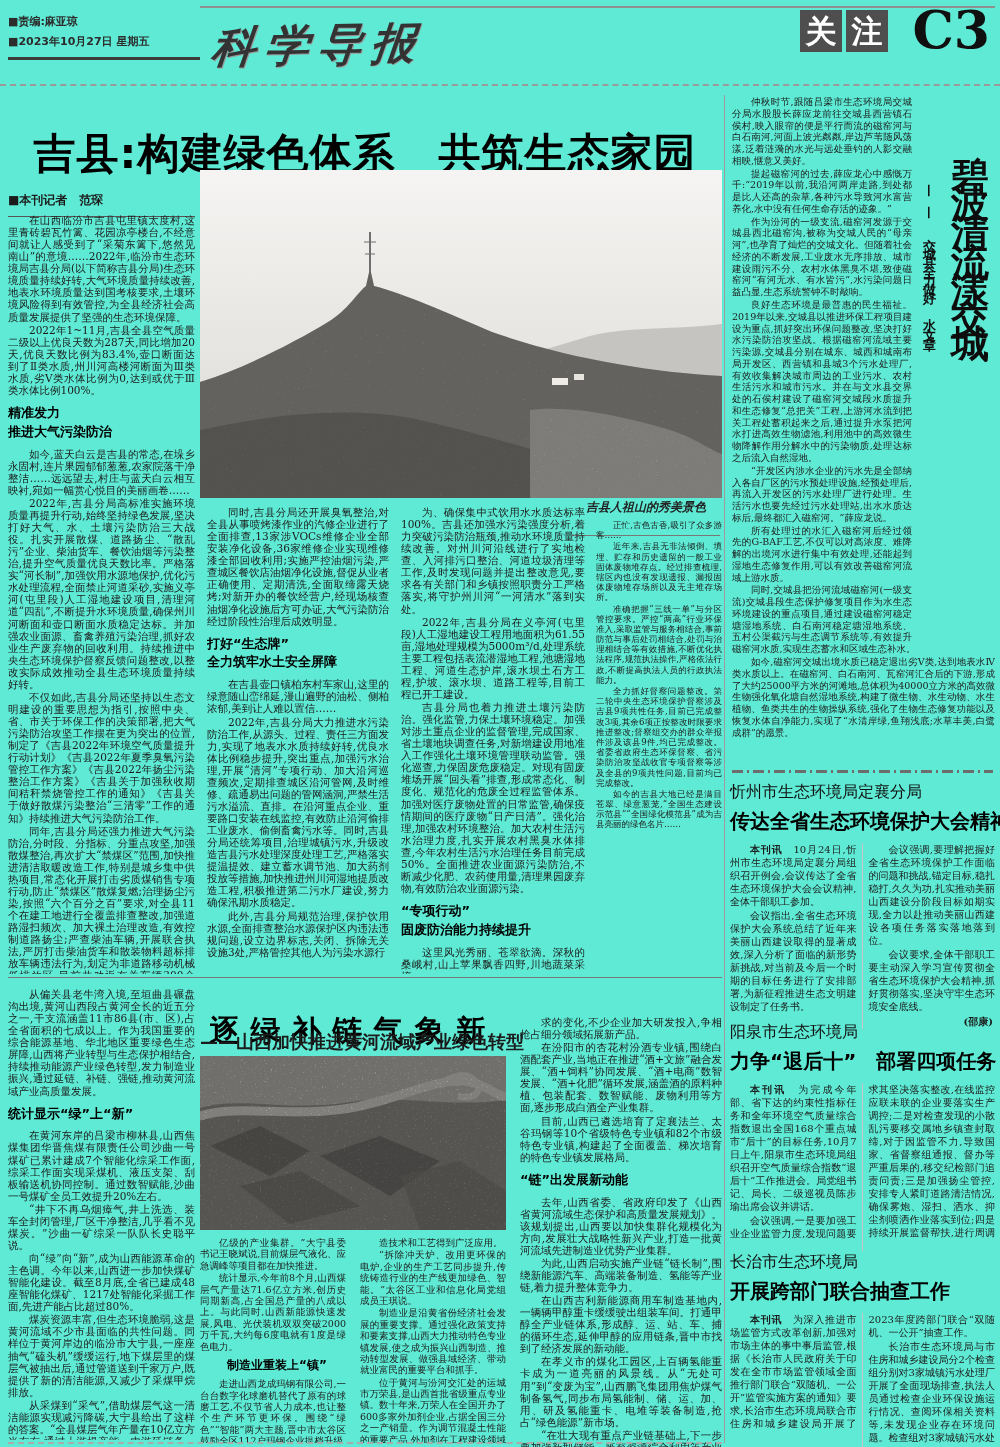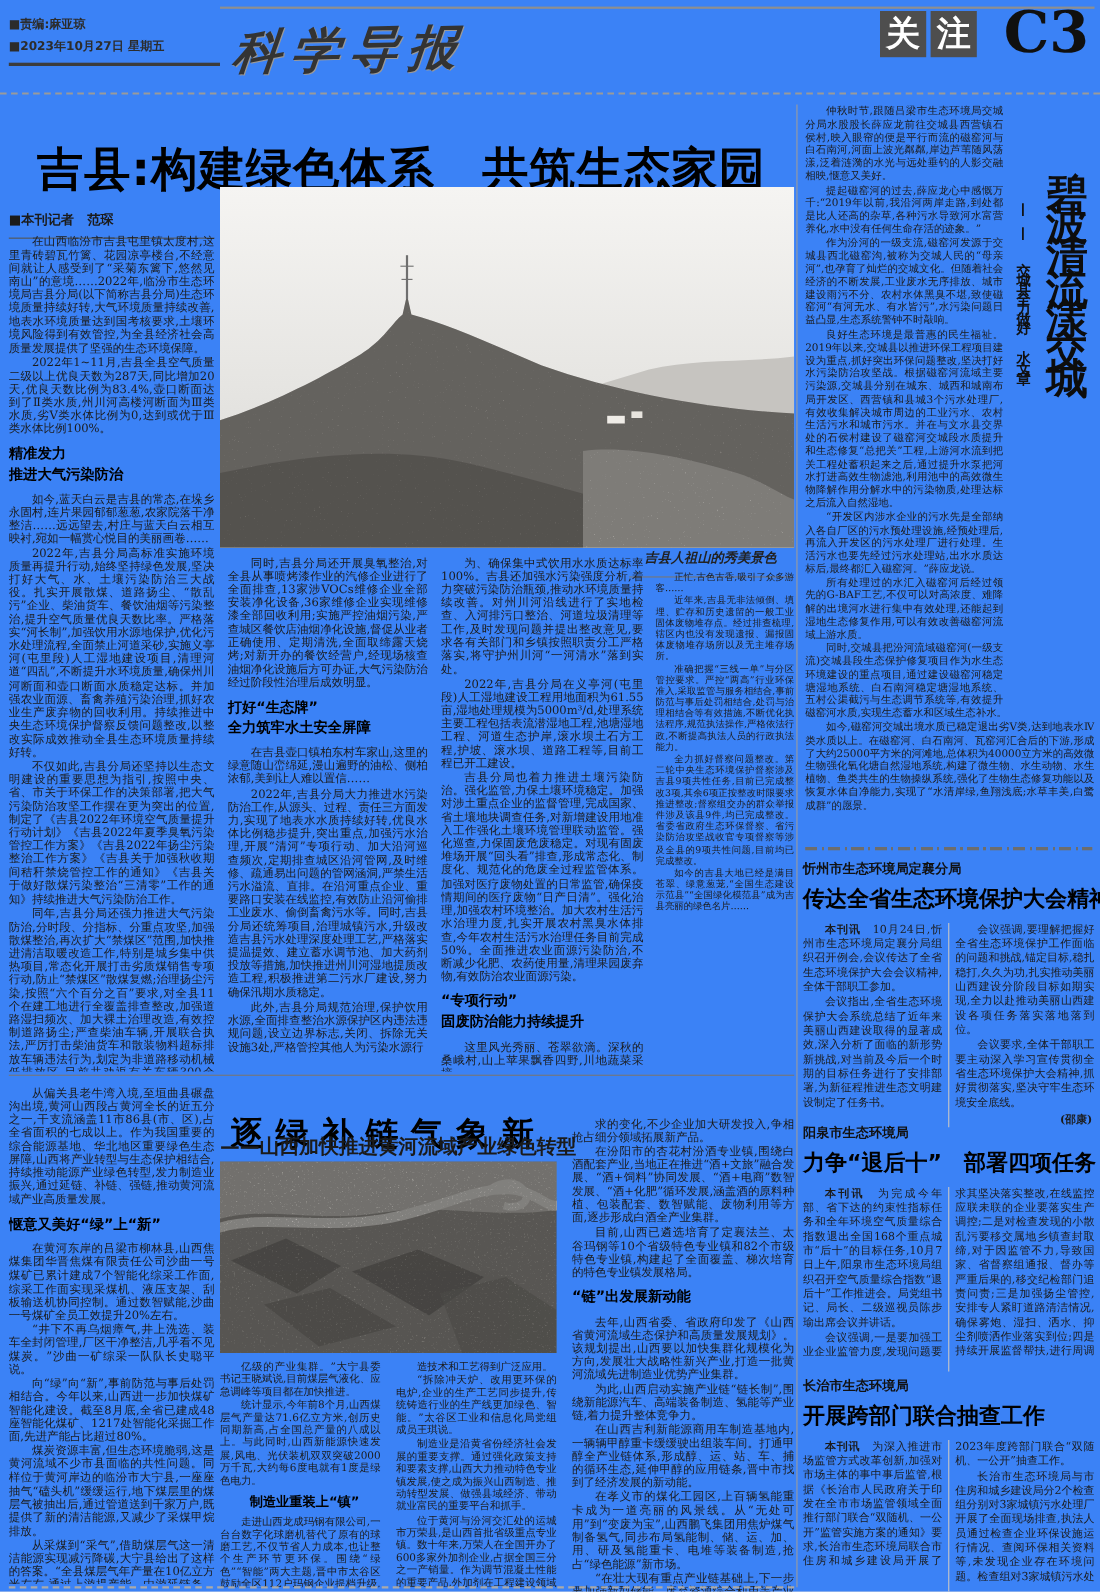--- a/index.html
+++ b/index.html
@@ -1,16 +1,16 @@
 <!DOCTYPE html>
 <html><head>
 <meta charset="utf-8">
 <style>
   html,body{margin:0;padding:0;background:#e8e7e4;}
-  .page{position:relative;width:1000px;height:1447px;background:#3b82f6;overflow:hidden;
+  .page{position:relative;width:1000px;height:1447px;background:#5eead4;overflow:hidden;
         font-family:"DejaVu Serif","Liberation Serif",serif;color:#1b1b1b;}
   .abs{position:absolute;}
   
   .top-rule{left:200px;top:6px;width:795px;border-top:2px solid #8f8f8f;height:0;}
   .ed-block{left:8px;top:12px;width:192px;font-family:"DejaVu Sans","Liberation Sans",sans-serif;
             font-weight:bold;font-size:11px;line-height:1.8;color:#2c2c2c;
             border-bottom:3px solid #3c3c3c;padding-bottom:5px;}
   .masthead{left:212px;top:16px;font-size:44px;font-weight:bold;font-style:italic;
             letter-spacing:9px;color:#333;transform:skewX(-7deg) rotate(-1.2deg);
             text-shadow:1px 1px 0 #999;}
@@ -27,21 +27,21 @@
   .col{overflow:hidden;}
   
   .main-headline{left:10px;top:98px;width:710px;text-align:center;white-space:nowrap;
        font-family:"DejaVu Sans","Liberation Sans",sans-serif;font-weight:900;
        font-size:42px;letter-spacing:1px;color:#000;}
   .byline{left:8px;top:192px;width:187px;font-family:"DejaVu Sans","Liberation Sans",sans-serif;
        font-weight:bold;font-size:12px;border-bottom:1.5px solid #555;padding-bottom:7px;}
   .photo1{left:200px;top:170px;width:522px;height:328px;}
   .photo1 svg,.photo2 svg{display:block;width:100%;height:100%;}
   .cap1{left:572px;top:499px;width:148px;font-size:12px;font-style:italic;font-weight:bold;
-        text-align:center;color:#222;border-bottom:1px solid #777;padding-bottom:8px;}
+        text-align:center;color:#222;border-bottom:1px solid #777;padding-bottom:19px;}
   .c1{left:8px;top:214px;width:187px;height:760px;}
   .c2{left:207px;top:506px;width:182px;height:468px;}
   .c3{left:401px;top:506px;width:184px;height:468px;}
   .c4{left:596px;top:520px;width:126px;height:455px;}
   .c4 .para{font-size:8.5px;line-height:1.2;}
   
   .feature-rule{left:8px;top:977px;width:714px;border-top:1px solid #777;height:0;}
   .f-c1{left:8px;top:988px;width:187px;height:452px;}
   .f-headline{left:200px;top:986px;width:306px;text-align:center;white-space:nowrap;
        font-family:"DejaVu Sans","Liberation Sans",sans-serif;font-weight:900;
@@ -60,22 +60,22 @@
   .jc{left:732px;top:96px;width:263px;height:666px;overflow:hidden;}
   .jc .para{font-size:9.5px;line-height:1.24;}
   .v-box{float:right;writing-mode:vertical-rl;height:500px;margin:30px 0 6px 8px;}
   .v-main{font-family:"DejaVu Serif","Liberation Serif",serif;font-weight:bold;
           font-size:38px;letter-spacing:28px;color:#0d0d0d;margin-left:6px;}
   .v-sub{font-family:"DejaVu Sans","Liberation Sans",sans-serif;font-weight:bold;
          font-size:13px;letter-spacing:9px;padding-top:58px;color:#111;}
   .divider1{left:732px;top:770px;width:261px;height:3px;
      background:repeating-linear-gradient(90deg,#6d6d6d 0 11px,transparent 11px 15px,#6d6d6d 15px 17px,transparent 17px 21px);}
   .brief{width:265px;}
-  .kicker{font-family:"DejaVu Sans","Liberation Sans",sans-serif;font-weight:bold;
-          font-size:12px;margin:0 0 5px 0;color:#111;}
+  .kicker{font-family:"DejaVu Sans","Liberation Sans",sans-serif;font-weight:normal;
+          font-size:16px;margin:0 0 5px 0;color:#111;}
   .sub-headline{font-family:"DejaVu Sans","Liberation Sans",sans-serif;font-weight:900;
           font-size:20px;white-space:nowrap;margin:0 0 8px 0;color:#000;}
   .two-col{column-count:2;column-gap:12px;column-rule:1px solid #c6c6c6;overflow:hidden;}
   .two-col .para{font-size:10px;line-height:1.3;}
   .two-col .sign{font-size:10px;}
   .xz{left:730px;top:782px;}
   .xz .two-col{height:186px;}
   .yq{left:730px;top:1022px;}
   .yq .two-col{height:168px;}
   .cz{left:730px;top:1252px;}
@@ -170,25 +170,25 @@
       <p class="para">近年来,吉县无非法倾倒、填埋、贮存和历史遗留的一般工业固体废物堆存点。经过排查梳理,辖区内也没有发现遗报、漏报固体废物堆存场所以及无主堆存场所。</p>
       <p class="para">准确把握“三线一单”与分区管控要求。严控“两高”行业环保准入,采取监管与服务相结合,事前防范与事后处罚相结合,处罚与治理相结合等有效措施,不断优化执法程序,规范执法操作,严格依法行政,不断提高执法人员的行政执法能力。</p>
       <p class="para">全力抓好督察问题整改。第二轮中央生态环境保护督察涉及吉县9项共性任务,目前已完成整改3项,其余6项正按整改时限要求推进整改;督察组交办的群众举报件涉及该县9件,均已完成整改。省委省政府生态环保督察、省污染防治攻坚战收官专项督察等涉及全县的9项共性问题,目前均已完成整改。</p>
       <p class="para">如今的吉县大地已经是满目苍翠、绿意葱茏,“全国生态建设示范县”“全国绿化模范县”成为吉县亮丽的绿色名片……</p>
     </div>
 
   <div class="abs feature-rule"></div>
   <div class="abs col f-c1">
       <p class="para">从偏关县老牛湾入境,至垣曲县碾盘沟出境,黄河山西段占黄河全长的近五分之一,干支流涵盖11市86县(市、区),占全省面积的七成以上。作为我国重要的综合能源基地、华北地区重要绿色生态屏障,山西将产业转型与生态保护相结合,持续推动能源产业绿色转型,发力制造业振兴,通过延链、补链、强链,推动黄河流域产业高质量发展。</p>
       <div class="sec-head">
-        <div>惬意又美好“绿”上“新”</div>
+        <div>统计显示“绿”上“新”</div>
       </div>
       <p class="para">在黄河东岸的吕梁市柳林县,山西焦煤集团华晋焦煤有限责任公司沙曲一号煤矿已累计建成7个智能化综采工作面,综采工作面实现采煤机、液压支架、刮板输送机协同控制。通过数智赋能,沙曲一号煤矿全员工效提升20%左右。</p>
       <p class="para">“井下不再乌烟瘴气,井上洗选、装车全封闭管理,厂区干净整洁,几乎看不见煤炭。”沙曲一矿综采一队队长史聪平说。</p>
-      <p class="para">向“绿”向“新”,事前防范与事后处罚相结合。今年以来,山西进一步加快煤矿智能化建设。截至8月底,全省已建成48座智能化煤矿、1217处智能化采掘工作面,先进产能占比超过80%。</p>
+      <p class="para">向“绿”向“新”,成为山西能源革命的主色调。今年以来,山西进一步加快煤矿智能化建设。截至8月底,全省已建成48座智能化煤矿、1217处智能化采掘工作面,先进产能占比超过80%。</p>
       <p class="para">煤炭资源丰富,但生态环境脆弱,这是黄河流域不少市县面临的共性问题。同样位于黄河岸边的临汾市大宁县,一座座抽气“磕头机”缓缓运行,地下煤层里的煤层气被抽出后,通过管道送到千家万户,既提供了新的清洁能源,又减少了采煤甲烷排放。</p>
       <p class="para">从采煤到“采气”,借助煤层气这一清洁能源实现减污降碳,大宁县给出了这样的答案。“全县煤层气年产量在10亿立方米左右,通过上游提产能、中游延链条、下游促消纳,引进一批煤层气综合开发利用项目,用3-5年时间有望打造一个百</p>
     </div>
   <h2 class="abs f-headline">逐绿补链气象新</h2>
   <div class="abs f-subtitle">——山西加快推进黄河流域产业绿色转型</div>
 
   <figure class="abs photo2" style="margin:0;">
     <svg viewBox="0 0 306 174" preserveAspectRatio="none">
       <defs>
         <filter id="speck2" x="0%" y="0%" width="100%" height="100%">

